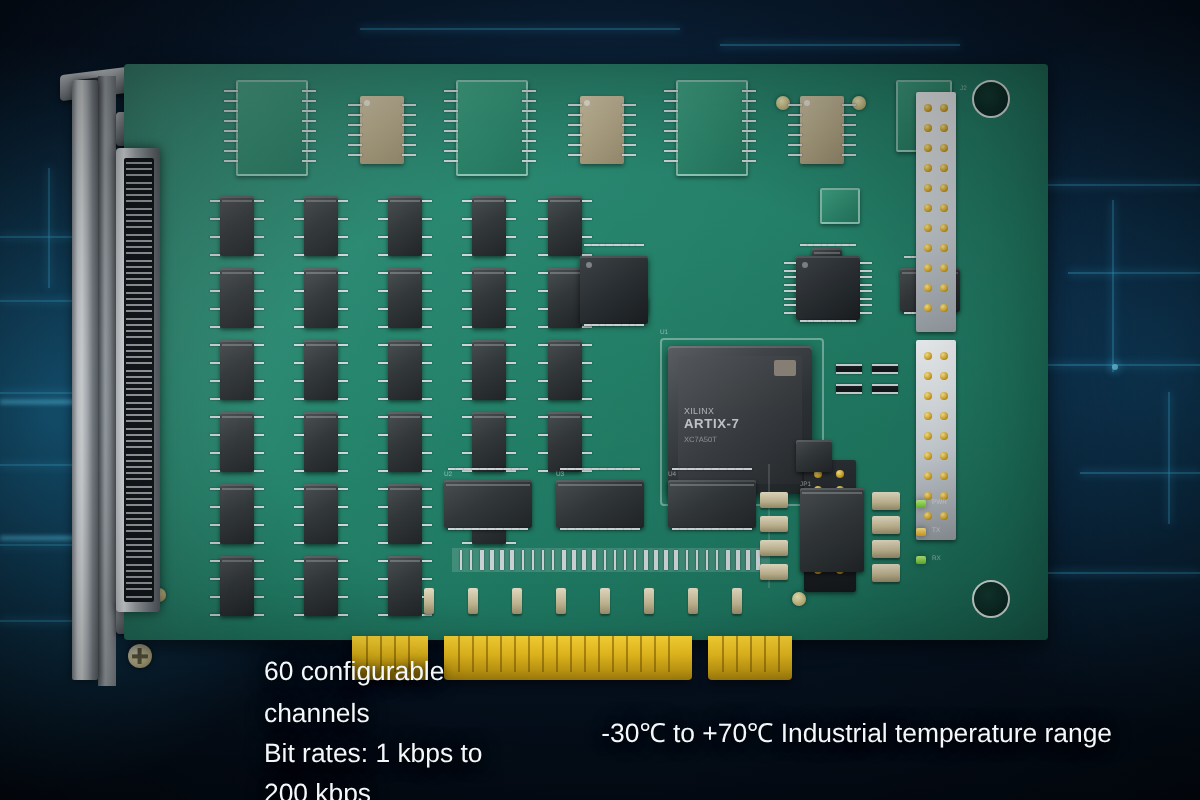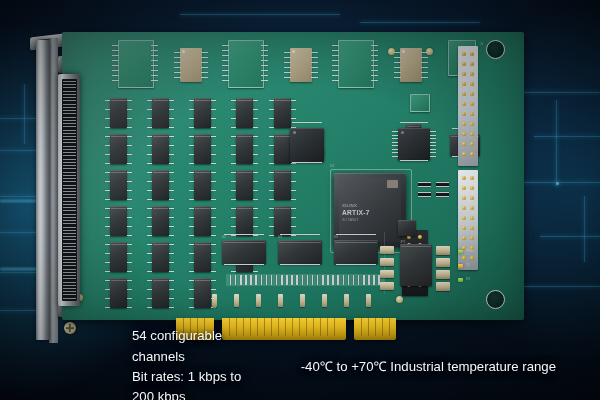--- a/index.html
+++ b/index.html
@@ -1049,21 +1049,21 @@
         <i></i>
         <i></i>
         <i></i>
     </div>
   </div>
 
   <div class="vig"></div>
 
   <div class="caption">
     <div class="capcol capL">
-      <div>54 configurable channels</div>
+      <div>60 configurable channels</div>
       <div>Bit rates: 1 kbps to 200 kbps</div>
     </div>
     <div class="capcol capR">
-      <div>-40℃ to +70℃ Industrial temperature range</div>
+      <div>-30℃ to +70℃ Industrial temperature range</div>
     </div>
   </div>
 
 </div>
 
 </body></html>

